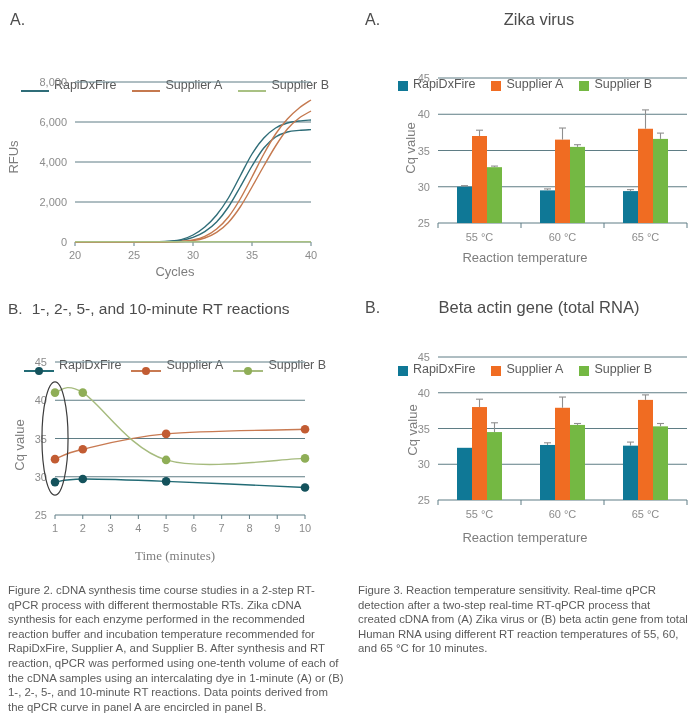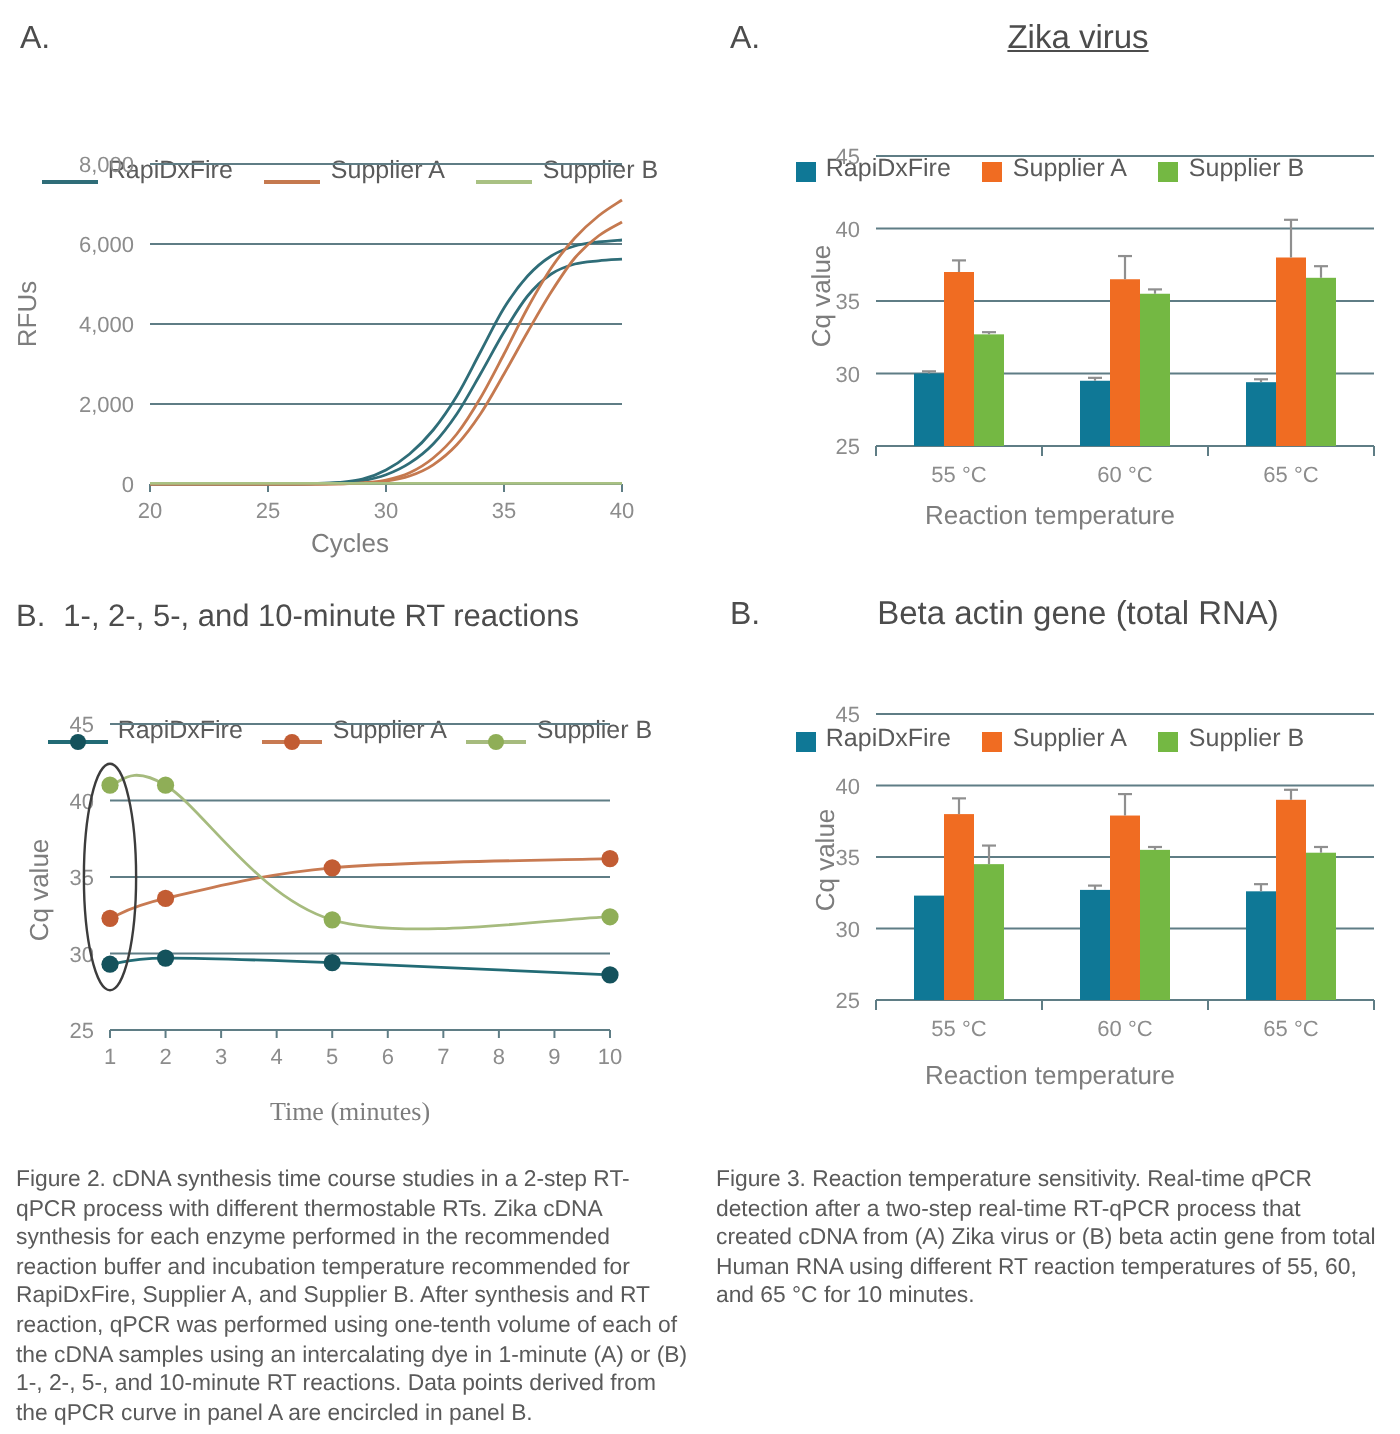--- a/index.html
+++ b/index.html
@@ -72,21 +72,21 @@
         <path d="M75 172C76.96666666666667 172,82.86666666666666 172,86.8 172C90.73333333333333 172,94.66666666666666 172,98.6 172C102.53333333333333 172,106.46666666666667 172,110.4 172C114.33333333333334 172,118.26666666666667 172,122.2 172C126.13333333333334 172,130.06666666666666 172,134 172C137.93333333333334 172,141.86666666666667 172,145.8 172C149.73333333333335 172,153.66666666666666 172.01666666666665,157.6 172C161.53333333333333 171.98333333333335,165.46666666666667 172,169.4 171.9C173.33333333333334 171.8,177.26666666666665 171.71666666666667,181.2 171.4C185.13333333333333 171.08333333333334,189.06666666666666 170.83333333333334,193 170C196.93333333333334 169.16666666666666,200.86666666666667 168.23333333333335,204.8 166.4C208.73333333333335 164.56666666666666,212.66666666666666 162.23333333333335,216.6 159C220.53333333333333 155.76666666666665,224.46666666666667 152,228.4 147C232.33333333333334 142,236.26666666666665 135.66666666666666,240.2 129C244.13333333333333 122.33333333333333,248.06666666666666 114.5,252 107C255.93333333333334 99.5,259.8666666666667 91.16666666666667,263.8 84C267.73333333333335 76.83333333333333,271.6666666666667 69.83333333333333,275.6 64C279.53333333333336 58.166666666666664,283.46666666666664 53.333333333333336,287.4 49C291.3333333333333 44.666666666666664,295.26666666666665 41.166666666666664,299.2 38C303.1333333333333 34.833333333333336,309.0333333333333 31.333333333333332,311 30" fill="none" stroke="#c5794f" stroke-width="1.4"></path>
         <path d="M75 172C76.96666666666667 172,82.86666666666666 172,86.8 172C90.73333333333333 172,94.66666666666666 172,98.6 172C102.53333333333333 172,106.46666666666667 172,110.4 172C114.33333333333334 172,118.26666666666667 172,122.2 172C126.13333333333334 172,130.06666666666666 172,134 172C137.93333333333334 172,141.86666666666667 172,145.8 172C149.73333333333335 172,153.66666666666666 172.01666666666665,157.6 172C161.53333333333333 171.98333333333335,165.46666666666667 171.96666666666667,169.4 171.9C173.33333333333334 171.83333333333334,177.26666666666665 171.81666666666666,181.2 171.6C185.13333333333333 171.38333333333333,189.06666666666666 171.2,193 170.6C196.93333333333334 170,200.86666666666667 169.36666666666667,204.8 168C208.73333333333335 166.63333333333333,212.66666666666666 165,216.6 162.4C220.53333333333333 159.8,224.46666666666667 156.63333333333333,228.4 152.4C232.33333333333334 148.16666666666669,236.26666666666665 142.9,240.2 137C244.13333333333333 131.1,248.06666666666666 123.83333333333333,252 117C255.93333333333334 110.16666666666667,259.8666666666667 102.83333333333333,263.8 96C267.73333333333335 89.16666666666667,271.6666666666667 82.16666666666667,275.6 76C279.53333333333336 69.83333333333333,283.46666666666664 63.666666666666664,287.4 59C291.3333333333333 54.333333333333336,295.26666666666665 51,299.2 48C303.1333333333333 45,309.0333333333333 42.166666666666664,311 41" fill="none" stroke="#c5794f" stroke-width="1.4"></path>
         <path d="M75 171.7C76.96666666666667 171.7,82.86666666666666 171.7,86.8 171.7C90.73333333333333 171.7,94.66666666666666 171.7,98.6 171.7C102.53333333333333 171.7,106.46666666666667 171.7,110.4 171.7C114.33333333333334 171.7,118.26666666666667 171.7,122.2 171.7C126.13333333333334 171.7,130.06666666666666 171.7,134 171.7C137.93333333333334 171.7,141.86666666666667 171.7,145.8 171.7C149.73333333333335 171.7,153.66666666666666 171.7,157.6 171.7C161.53333333333333 171.7,165.46666666666667 171.7,169.4 171.7C173.33333333333334 171.7,177.26666666666665 171.7,181.2 171.7C185.13333333333333 171.7,189.06666666666666 171.7,193 171.7C196.93333333333334 171.7,200.86666666666667 171.7,204.8 171.7C208.73333333333335 171.7,212.66666666666666 171.7,216.6 171.7C220.53333333333333 171.7,224.46666666666667 171.7,228.4 171.7C232.33333333333334 171.7,236.26666666666665 171.7,240.2 171.7C244.13333333333333 171.7,248.06666666666666 171.7,252 171.7C255.93333333333334 171.7,259.8666666666667 171.7,263.8 171.7C267.73333333333335 171.7,271.6666666666667 171.7,275.6 171.7C279.53333333333336 171.7,283.46666666666664 171.7,287.4 171.7C291.3333333333333 171.7,295.26666666666665 171.7,299.2 171.7C303.1333333333333 171.7,309.0333333333333 171.7,311 171.7" fill="none" stroke="#a9c183" stroke-width="1.4"></path>
       </svg>
     <div class="axis-title-y" style="left:-37px;top:150px;">RFUs</div>
     <div class="axis-title-x" style="top:264px;">Cycles</div>
   </div>
 
   <div class="panel" style="left:350px;top:0;">
     <div class="panel-label" style="left:15px;top:11px;">A.</div>
-    <div class="chart-title" style="top:10px;text-decoration:underline;">Zika virus</div>
+    <div class="chart-title" style="top:10px;">Zika virus</div>
     <div class="legend" style="top:48px;">
       <span class="item">
           <span class="sq" style="background-color: rgb(15, 120, 150);"></span>
           <span>RapiDxFire</span>
         </span>
       <span class="item">
           <span class="sq" style="background-color: rgb(240, 108, 34);"></span>
           <span>Supplier A</span>
         </span>
       <span class="item">

